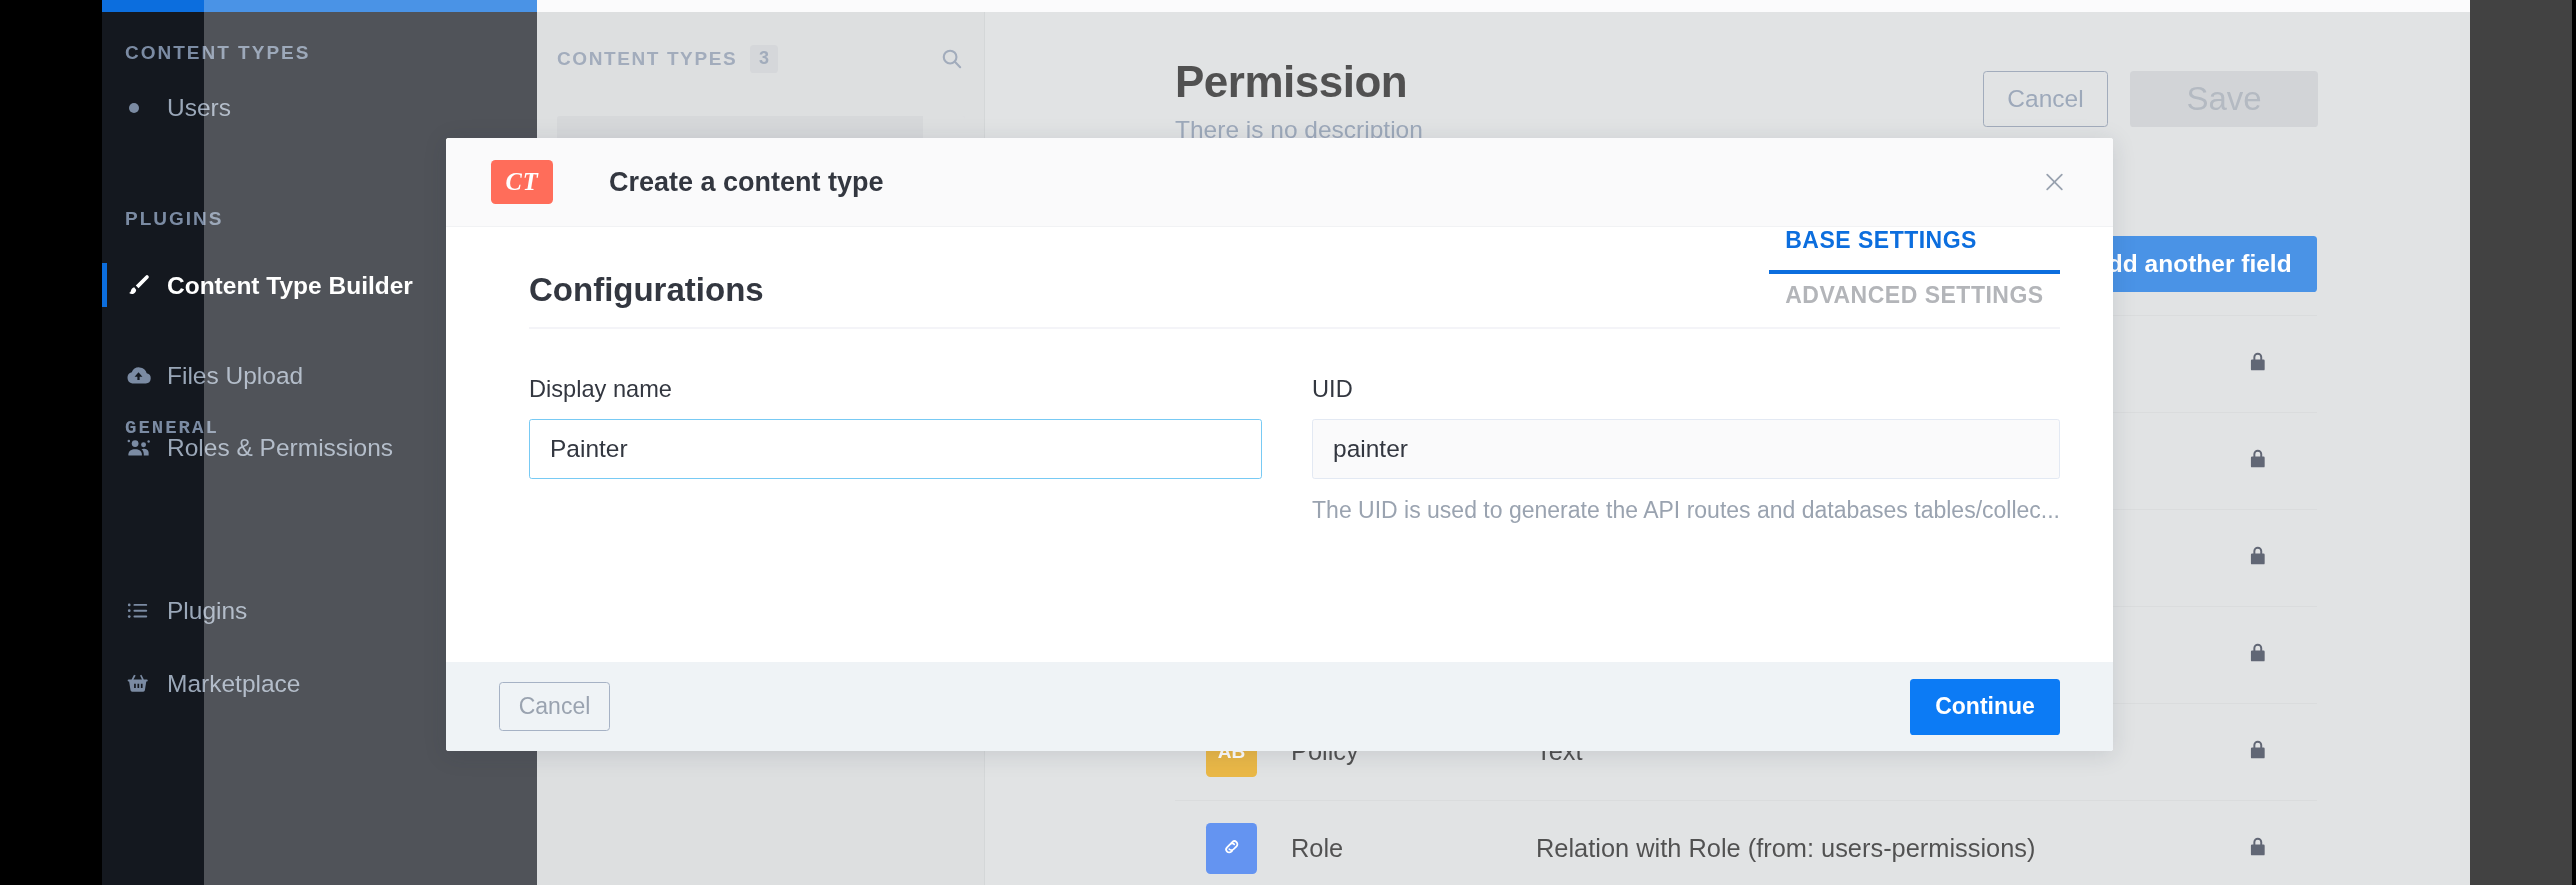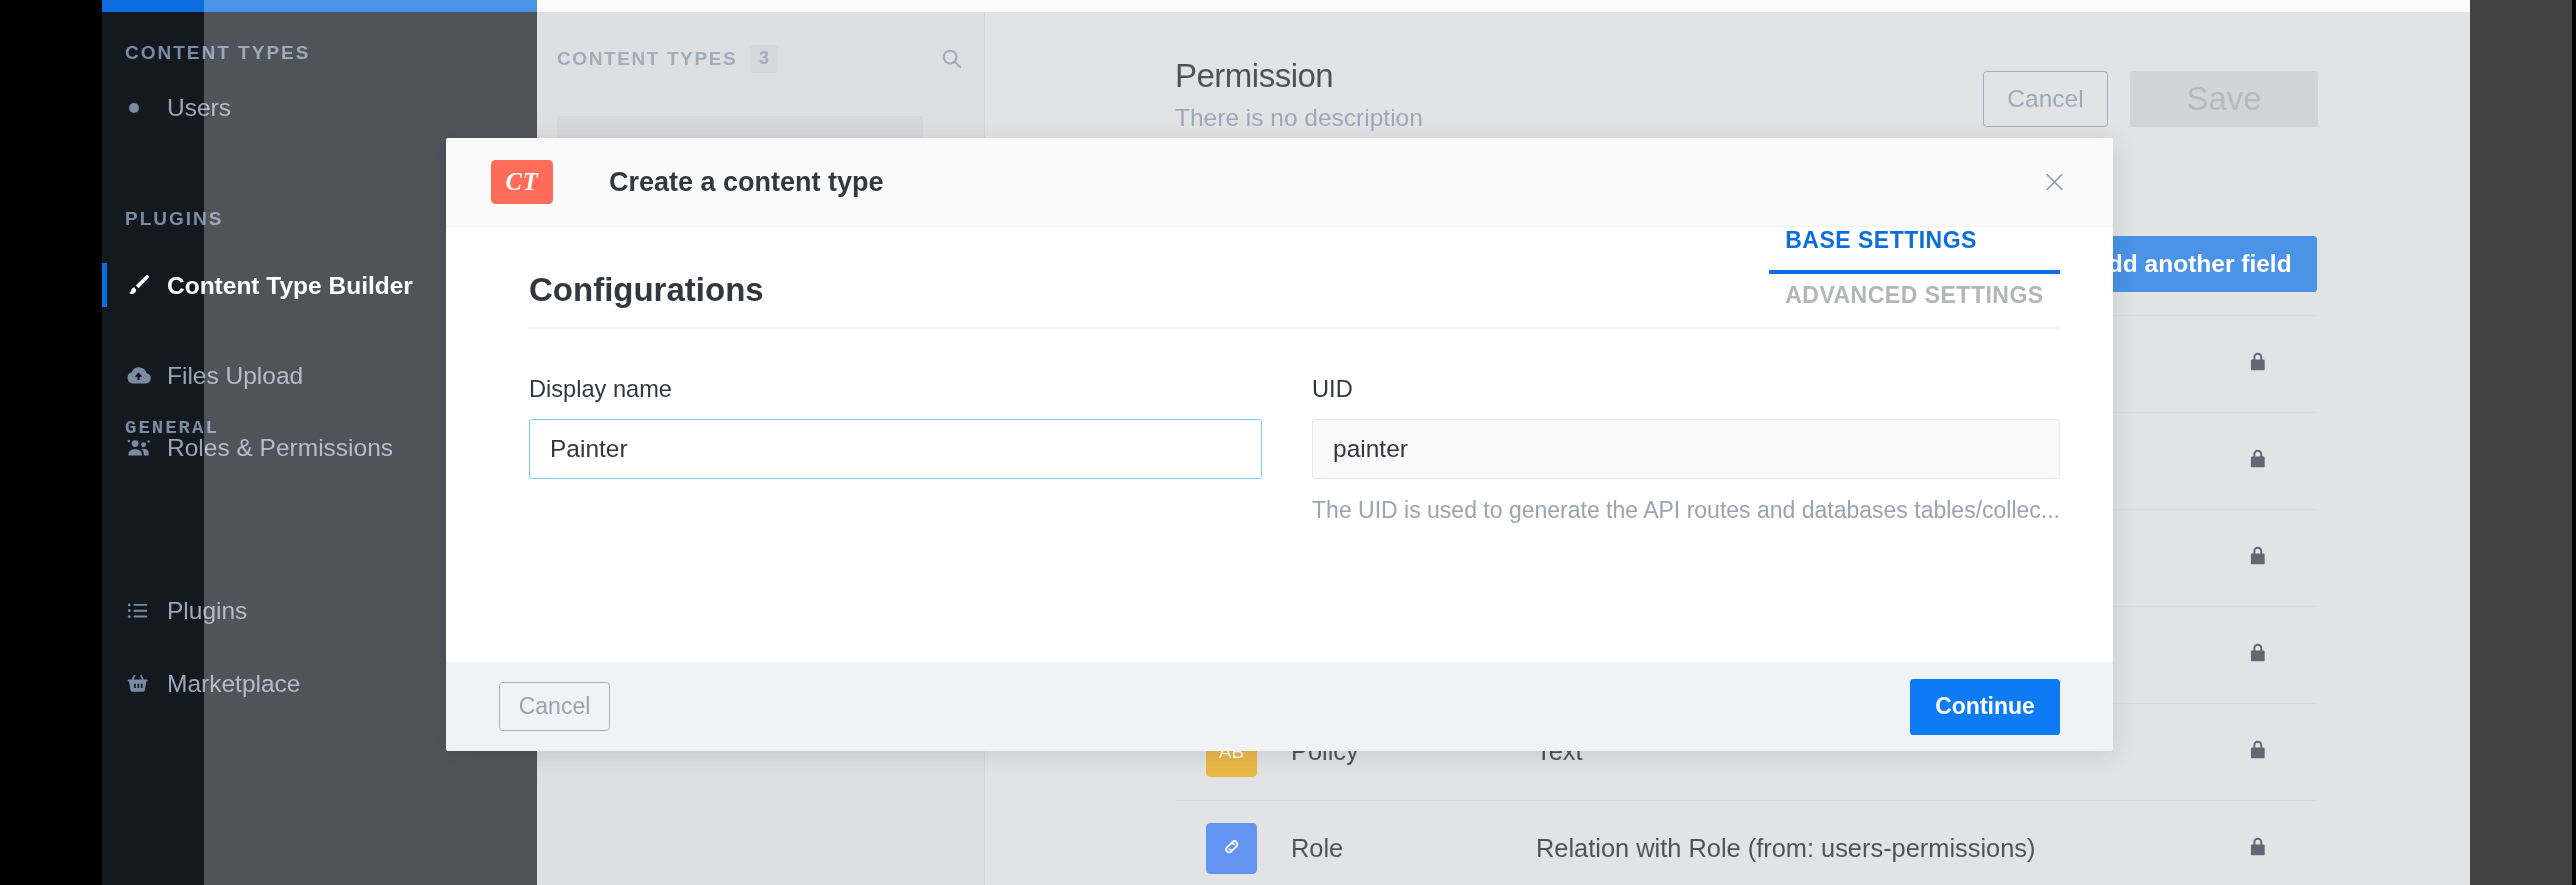--- a/index.html
+++ b/index.html
@@ -136,22 +136,22 @@
     position: absolute;
     left: 883px; top: 11.8px;
     width: 1485px; height: 874px;
     background: #d7d9db;
   }
   .main-header {
     position: relative;
     padding: 45px 0 0 190px;
   }
   .page-title {
-    font-size: 33px;
-    font-weight: normal;
+    font-size: 44px;
+    font-weight: bold;
     color: #151515;
     letter-spacing: -0.5px;
   }
   .page-sub {
     margin-top: 9px;
     font-size: 24.5px;
     color: #7b8ba3;
   }
   .hdr-actions {
     position: absolute;
@@ -212,21 +212,21 @@
     align-items: center;
     height: 97px;
     border-top: 0.9px solid #cdd0d2;
   }
   .field-row:first-child { border-top: none; }
   .fr-badge {
     width: 51px; height: 51px;
     border-radius: 4.5px;
     margin-left: 31px;
     display: flex; align-items: center; justify-content: center;
-    color: #fff; font-size: 19px; font-weight: normal;
+    color: #fff; font-size: 19px; font-weight: bold;
   }
   .fr-name {
     margin-left: 34px;
     width: 245px;
     font-size: 25.4px;
     color: #151515;
   }
   .fr-type {
     font-size: 25.4px;
     color: #151515;

